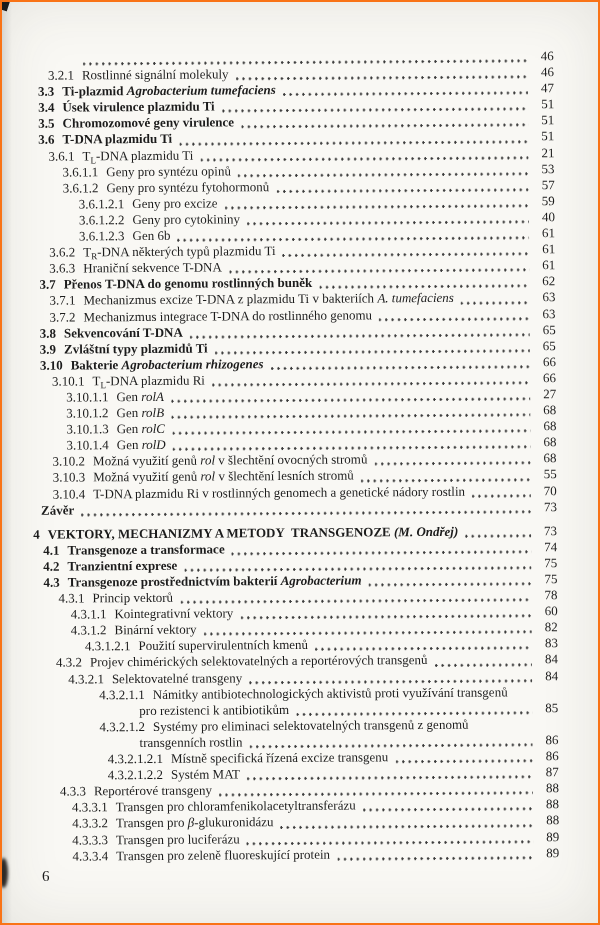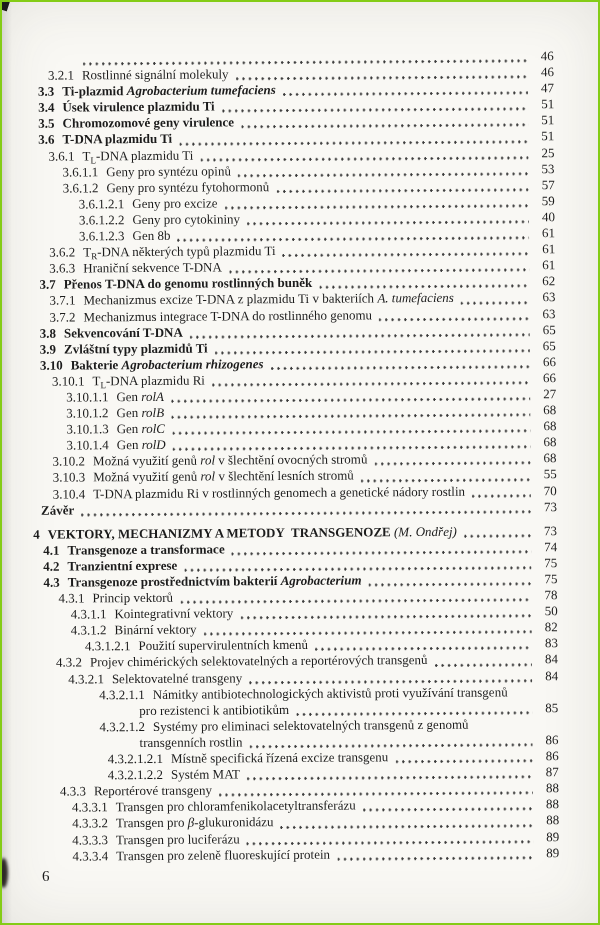--- a/index.html
+++ b/index.html
@@ -1,39 +1,39 @@
 <!DOCTYPE html>
 <html><head>
 <meta charset="utf-8">
 <title>TOC scan</title>
 <style>
   html,body{margin:0;padding:0;background:#2a2a2a;}
   .frame{
     position:relative;width:600px;height:925px;box-sizing:border-box;
-    background:#f9f8f4;border:2px solid #84cc16;overflow:hidden;
+    background:#f9f8f4;border:2px solid #f97316;overflow:hidden;
     font-family:"Liberation Serif","DejaVu Serif",serif;color:#1c1c1c;
     box-shadow:inset 0 0 60px rgba(60,55,40,0.10);
   }
   .edge-shade{position:absolute;top:0;bottom:0;left:0;width:10px;
     background:linear-gradient(90deg,rgba(0,0,0,0.10),rgba(0,0,0,0));pointer-events:none;}
   .corner-mark{position:absolute;left:-4px;top:-5px;width:11px;height:13px;background:#1b1b1b;
     transform:rotate(18deg);filter:blur(0.6px);}
   .smudge{position:absolute;left:-3px;top:856px;width:9px;height:30px;background:#2e2a26;
     border-radius:50%;filter:blur(1.4px);}
   .toc{
     position:absolute;left:0;top:50px;right:42px;
     transform:rotate(-0.4deg);transform-origin:0 40%;
   }
   .row{display:flex;align-items:baseline;font-size:13px;line-height:16.1px;
     white-space:nowrap;}
   .row.b{font-weight:700;}
   .num{margin-right:8px;white-space:pre;}
   .lab{white-space:pre;}
   .it{font-style:italic;}
-  .nb{font-weight:400;margin-top:10px;}
+  .nb{font-weight:700;margin-top:10px;}
   .sb{font-size:9px;vertical-align:-3px;line-height:0;}
   .dots{flex:1 1 auto;height:3px;align-self:flex-end;margin:0 2px 2px 7px;
     background-image:radial-gradient(circle at 1.2px 1.5px,#3b3b3b 1.05px,rgba(0,0,0,0) 1.4px);
     background-size:6.4px 3px;background-repeat:repeat-x;min-width:8px;}
   .pg{min-width:24px;text-align:right;font-weight:400;}
   .footer-num{position:absolute;left:40px;top:866px;font-size:15px;color:#1a1a1a;}
 </style>
 </head>
 <body>
 
@@ -75,21 +75,21 @@
       <div class="row b" style="padding-left: 38px;">
         <span class="num">3.6</span>
         <span class="lab"><span>T-DNA plazmidu Ti</span></span>
         <span class="dots"></span>
         <span class="pg">51</span>
       </div>
       <div class="row" style="padding-left: 48px;">
         <span class="num">3.6.1</span>
         <span class="lab"><span>T</span><span class="sb">L</span><span>-DNA plazmidu Ti</span></span>
         <span class="dots"></span>
-        <span class="pg">25</span>
+        <span class="pg">21</span>
       </div>
       <div class="row" style="padding-left: 62px;">
         <span class="num">3.6.1.1</span>
         <span class="lab"><span>Geny pro syntézu opinů</span></span>
         <span class="dots"></span>
         <span class="pg">53</span>
       </div>
       <div class="row" style="padding-left: 62px;">
         <span class="num">3.6.1.2</span>
         <span class="lab"><span>Geny pro syntézu fytohormonů</span></span>
@@ -103,21 +103,21 @@
         <span class="pg">59</span>
       </div>
       <div class="row" style="padding-left: 78px;">
         <span class="num">3.6.1.2.2</span>
         <span class="lab"><span>Geny pro cytokininy</span></span>
         <span class="dots"></span>
         <span class="pg">40</span>
       </div>
       <div class="row" style="padding-left: 78px;">
         <span class="num">3.6.1.2.3</span>
-        <span class="lab"><span>Gen 8b</span></span>
+        <span class="lab"><span>Gen 6b</span></span>
         <span class="dots"></span>
         <span class="pg">61</span>
       </div>
       <div class="row" style="padding-left: 48px;">
         <span class="num">3.6.2</span>
         <span class="lab"><span>T</span><span class="sb">R</span><span>-DNA některých typů plazmidu Ti</span></span>
         <span class="dots"></span>
         <span class="pg">61</span>
       </div>
       <div class="row" style="padding-left: 48px;">
@@ -242,21 +242,21 @@
       <div class="row" style="padding-left: 55px;">
         <span class="num">4.3.1</span>
         <span class="lab"><span>Princip vektorů</span></span>
         <span class="dots"></span>
         <span class="pg">78</span>
       </div>
       <div class="row" style="padding-left: 67px;">
         <span class="num">4.3.1.1</span>
         <span class="lab"><span>Kointegrativní vektory</span></span>
         <span class="dots"></span>
-        <span class="pg">50</span>
+        <span class="pg">60</span>
       </div>
       <div class="row" style="padding-left: 67px;">
         <span class="num">4.3.1.2</span>
         <span class="lab"><span>Binární vektory</span></span>
         <span class="dots"></span>
         <span class="pg">82</span>
       </div>
       <div class="row" style="padding-left: 81px;">
         <span class="num">4.3.1.2.1</span>
         <span class="lab"><span>Použití supervirulentních kmenů</span></span>

